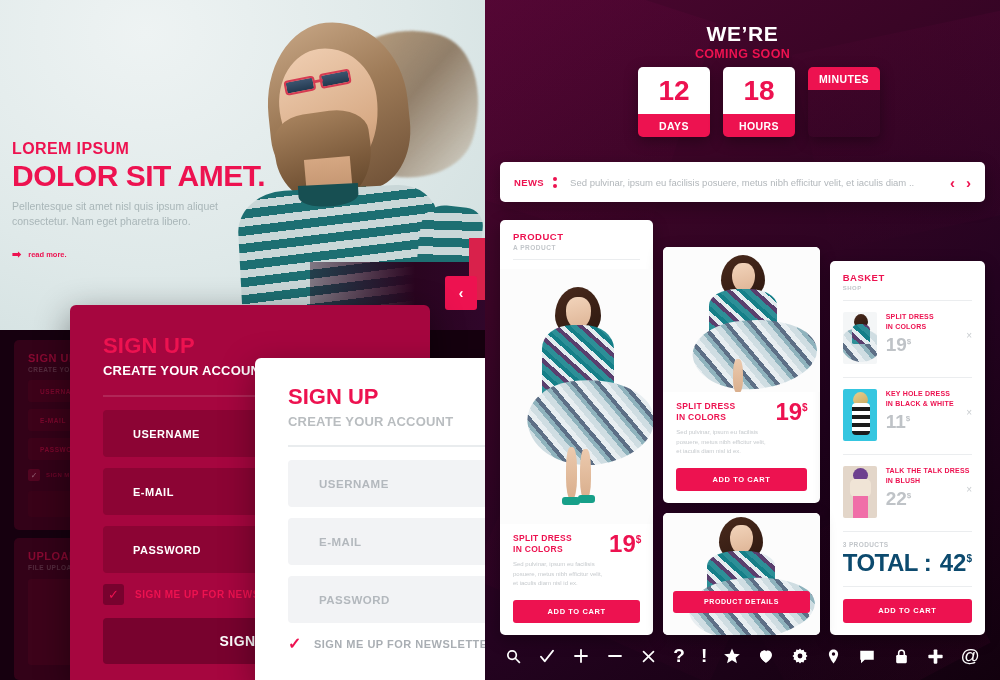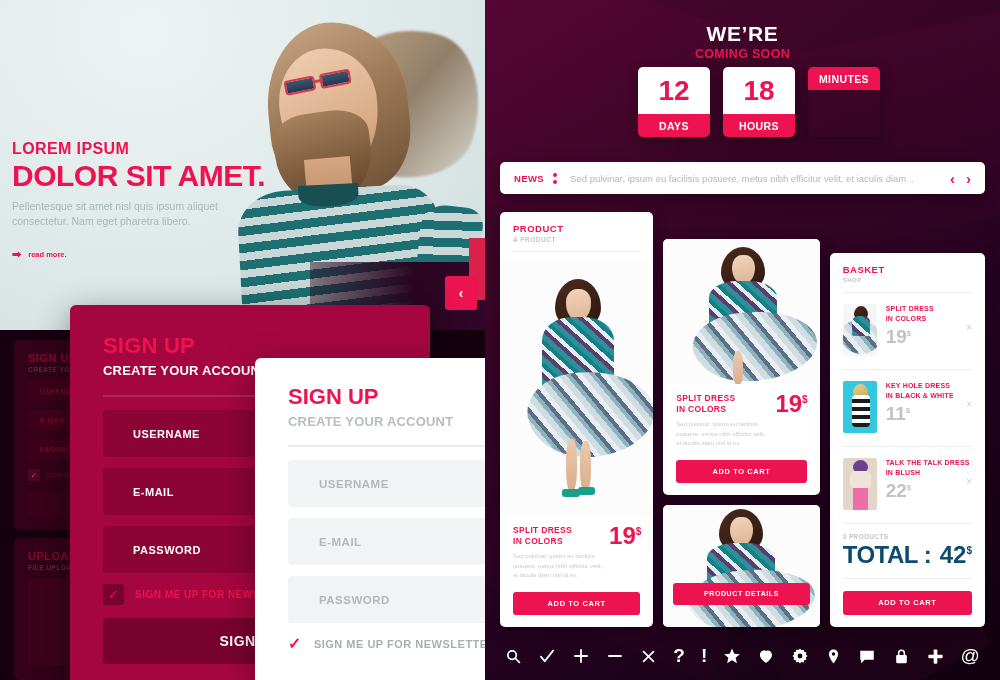--- a/index.html
+++ b/index.html
@@ -204,21 +204,21 @@
     background: #fff; height: 47px; display: flex; align-items: center; justify-content: center;
     color: #ed1250; font-size: 28px; font-weight: bold;
   }
   .t-lab {
     background: #ed1250; height: 23px; display: flex; align-items: center; justify-content: center;
     color: #fff; font-size: 10.5px; font-weight: bold; letter-spacing: .4px;
   }
 
   .news {
     position: relative; margin: 25px 15px 0 15px; background: #fff; border-radius: 5px;
-    height: 32px; display: flex; align-items: center; padding: 0 14px;
+    height: 40px; display: flex; align-items: center; padding: 0 14px;
     box-shadow: 0 5px 16px rgba(0,0,0,.3);
   }
   .news-lab { color: #ed1250; font-size: 9.5px; font-weight: bold; letter-spacing: .4px; }
   .news-dots { display: flex; flex-direction: column; gap: 3px; margin: 0 13px 0 9px; }
   .news-dots i { width: 4px; height: 4px; border-radius: 50%; background: #ed1250; display: block; }
   .news-txt { flex: 1; color: #b2b7bb; font-size: 9.5px; }
   .news-nav { display: flex; gap: 11px; color: #ed1250; font-size: 15px; font-weight: bold; }
 
   .shop { position: relative; display: flex; gap: 10px; margin: 18px 15px 0 15px; }
   .col { display: flex; flex-direction: column; gap: 10px; justify-content: flex-end; }

